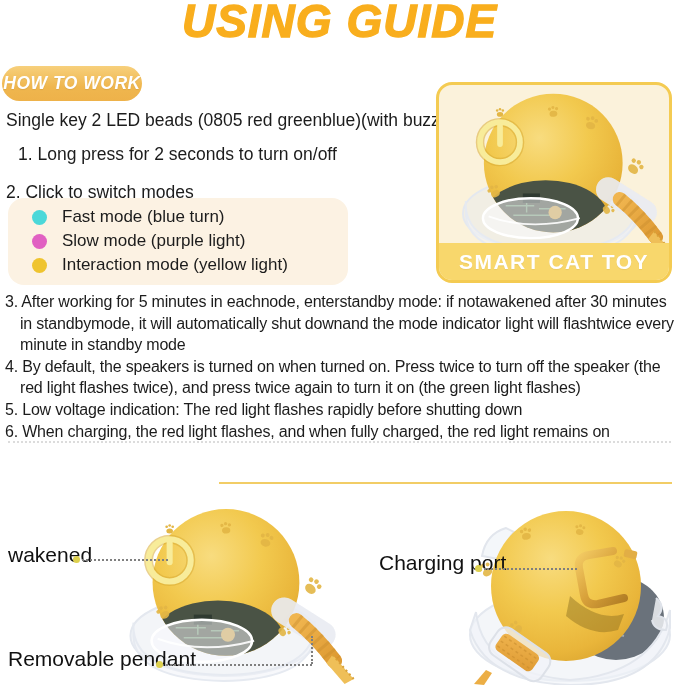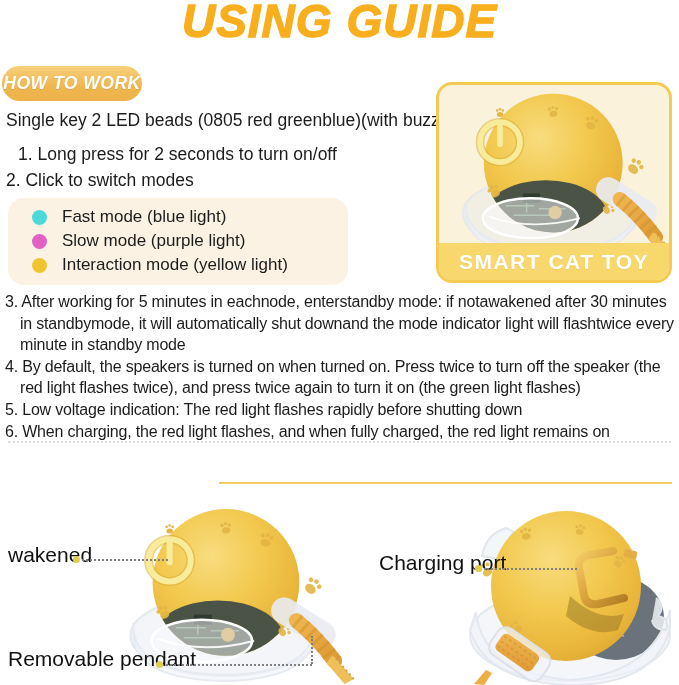--- a/index.html
+++ b/index.html
@@ -25,21 +25,21 @@
     color: #fff; font-weight: bold; font-style: italic;
     text-shadow: 0 1px 1px rgba(0,0,0,0.08);
   }
   .pill-how { left: 2px; top: 66px; width: 140px; height: 35px; border-radius: 18px; font-size: 17.5px; letter-spacing: .5px; }
   .pill-details { left: 5px; top: 463px; width: 212px; height: 40px; border-radius: 21px; font-size: 19.5px; letter-spacing: .5px; }
   .details-line { position: absolute; left: 219px; top: 482px; width: 453px; height: 0; border-top: 2px solid #f2cd66; }
 
   
   .intro  { position: absolute; left: 6px; top: 110px; margin: 0; font-size: 17.5px; }
   .step-1 { position: absolute; left: 18px; top: 144px; margin: 0; font-size: 17.5px; }
-  .step-2 { position: absolute; left: 6px; top: 170px; margin: 0; font-size: 17.5px; }
+  .step-2 { position: absolute; left: 6px; top: 182px; margin: 0; font-size: 17.5px; }
 
   
   .modes-panel {
     position: absolute; left: 8px; top: 198px; width: 340px; height: 87px;
     background: #fcf2e3; border-radius: 16px; padding: 9px 0 0 24px;
     display: flex; flex-direction: column; justify-content: space-between;
     padding-bottom: 10px;
   }
   .mode-row { display: flex; align-items: center; gap: 15px; font-size: 17px; }
   .mode-dot { width: 15px; height: 15px; border-radius: 50%; flex: 0 0 auto; }
@@ -193,21 +193,21 @@
     <span>HOW TO WORK</span>
   </div>
 
   <p class="intro">Single key 2 LED beads (0805 red greenblue)(with buzzer):</p>
   <p class="step-1">1. Long press for 2 seconds to turn on/off</p>
   <p class="step-2">2. Click to switch modes</p>
 
   <div class="modes-panel">
     <div class="mode-row">
       <span class="mode-dot" style="background-color: rgb(75, 216, 217);"></span>
-      <span>Fast mode (blue light)</span>
+      <span>Fast mode (blue turn)</span>
     </div>
     <div class="mode-row">
       <span class="mode-dot" style="background-color: rgb(225, 96, 194);"></span>
       <span>Slow mode (purple light)</span>
     </div>
     <div class="mode-row">
       <span class="mode-dot" style="background-color: rgb(239, 196, 47);"></span>
       <span>Interaction mode (yellow light)</span>
     </div>
   </div>

